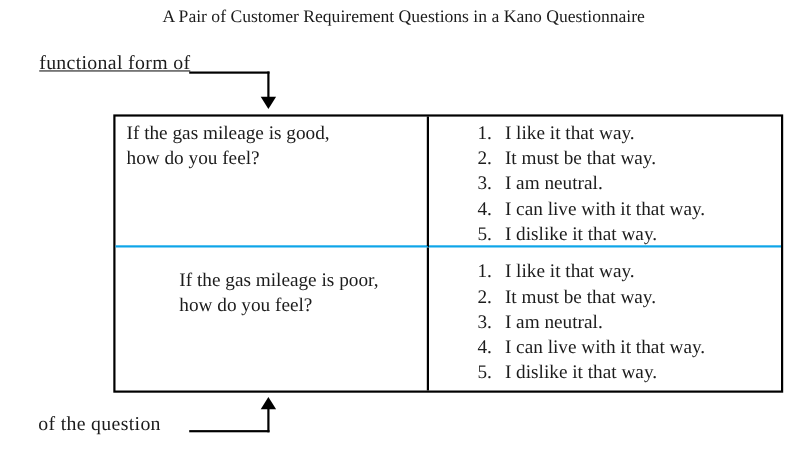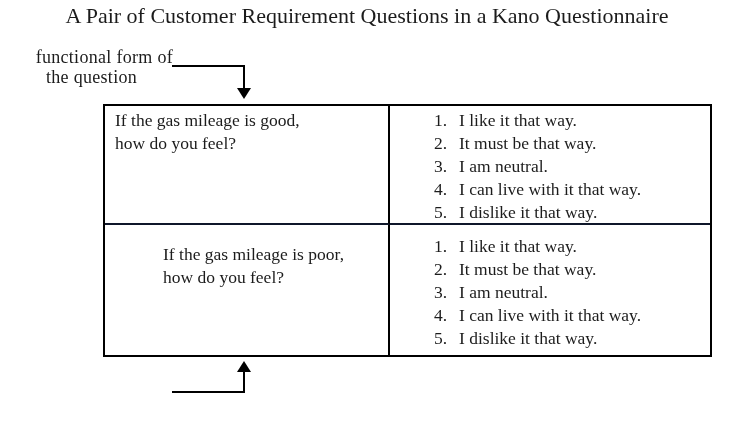--- a/index.html
+++ b/index.html
@@ -4,61 +4,60 @@
 <style>
   html, body { margin:0; padding:0; background:#ffffff; }
   .canvas {
     position:relative; width:734px; height:424px;
     background:#ffffff; overflow:hidden;
     font-family:"Liberation Serif","DejaVu Serif",serif;
     color:#1c1c1c;
   }
   .title {
     position:absolute; top:5px; left:0; width:100%;
-    text-align:center; font-size:22px; line-height:22px;
+    text-align:center; font-size:16px; line-height:22px;
   }
   
   .anno { position:absolute; font-size:18px; line-height:20px; letter-spacing:0.3px; }
   .anno .l1 { text-align:right; }
   .anno .l2 { text-align:center; }
-  .anno-functional { left:10px; top:47px; width:163px; }
+  .anno-functional { left:10px; top:47px; width:163px;text-decoration:underline; }
   .anno-dysfunctional { left:8px; top:375px; width:165px; }
   
   .seg { position:absolute; background:#000000; }
   .arrowhead { position:absolute; width:0; height:0;
     border-left:7px solid transparent; border-right:7px solid transparent; }
   .ah-down { border-top:11px solid #000000; }
   .ah-up { border-bottom:11px solid #000000; }
   
   .kano-table {
     position:absolute; left:103px; top:104px; width:609px; height:253px;
     box-sizing:border-box; border:2px solid #000000;
     display:grid; grid-template-columns:285px 1fr; grid-template-rows:119px 1fr;
     background:#ffffff;
   }
   .cell { box-sizing:border-box; font-size:17.5px; line-height:23px; }
   .col1 { border-right:2px solid #000000; }
-  .row1 { border-bottom:2px solid #0f172a; }
+  .row1 { border-bottom:2px solid #0ea5e9; }
   .q { white-space:pre-line; padding:3px 8px 0 10px; }
   .q.r2 { padding-top:18px;margin-left:48px; }
   .opts { padding:3px 4px 0 44px; }
   .opts.r2 { padding-top:10px; }
   .opt { display:flex; }
   .opt .num { flex:none; width:25px; }
 </style>
 </head>
 <body>
 
 <div class="canvas">
 
   <div class="title">A Pair of Customer Requirement Questions in a Kano Questionnaire</div>
 
   <div class="anno anno-functional">
     <div class="l1">functional form of</div>
-    <div class="l2">the question</div>
   </div>
   <div>
     <div class="seg" style="left:172px; top:65px; width:73px; height:2px;"></div>
     <div class="seg" style="left:243px; top:65px; width:2px; height:25px;"></div>
     <div class="arrowhead ah-down" style="left:237px; top:88px;"></div>
   </div>
 
   <div class="kano-table">
     <div class="cell col1 row1 q">If the gas mileage is good,
 how do you feel?</div>
@@ -110,15 +109,16 @@
       </div>
     </div>
   </div>
 
   <div>
     <div class="arrowhead ah-up" style="left:237px; top:361px;"></div>
     <div class="seg" style="left:243px; top:371px; width:2px; height:22px;"></div>
     <div class="seg" style="left:172px; top:391px; width:73px; height:2px;"></div>
   </div>
   <div class="anno anno-dysfunctional">
+    <div class="l2">of the question</div>
   </div>
 
 </div>
 
 </body></html>

